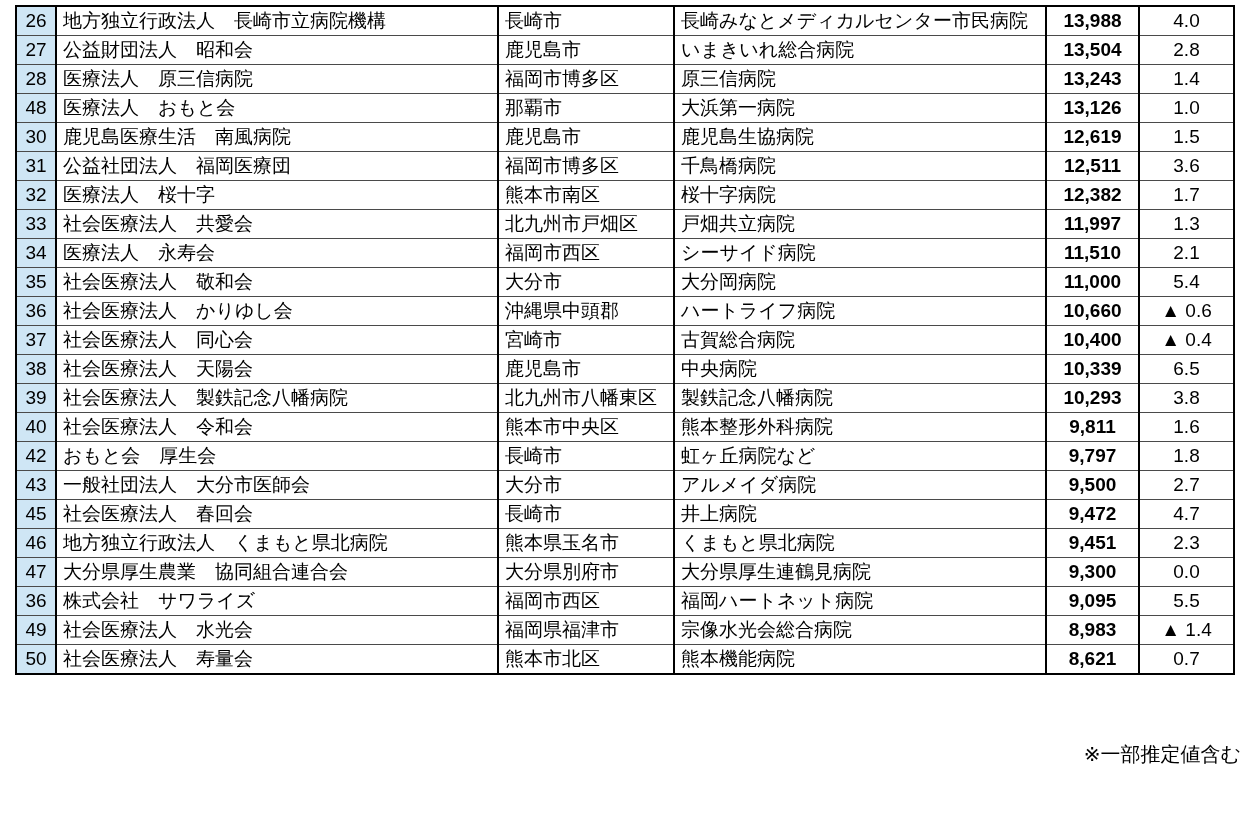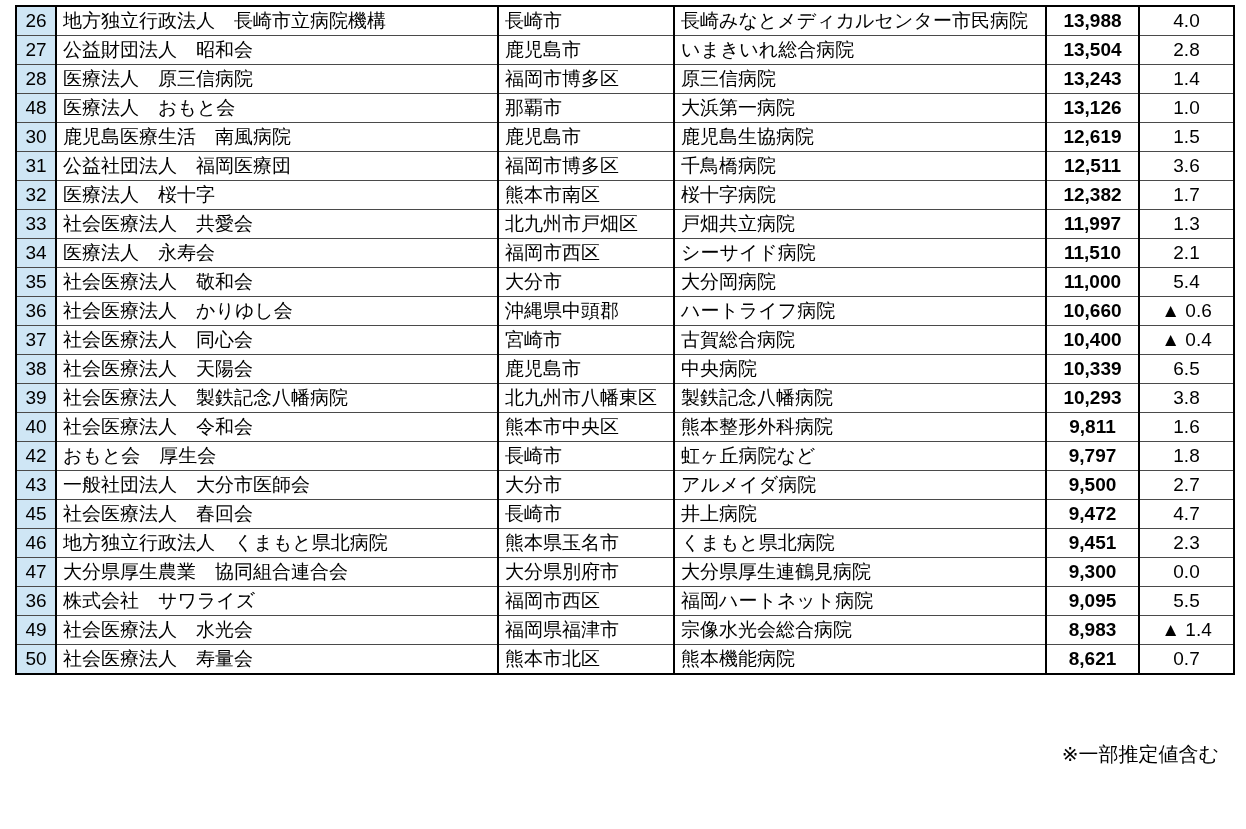--- a/index.html
+++ b/index.html
@@ -54,21 +54,21 @@
     padding-right: 9px;
     font-weight: bold;
   }
   td.col-chg {
     text-align: center;
     padding-right: 10px;
   }
   .footnote {
     position: absolute;
     top: 741px;
-    right: 27px;
+    right: 5px;
     font-size: 20px;
     color: #000000;
     text-align: right;
   }
 </style>
 </head>
 <body>
 
 <div class="page">
 

